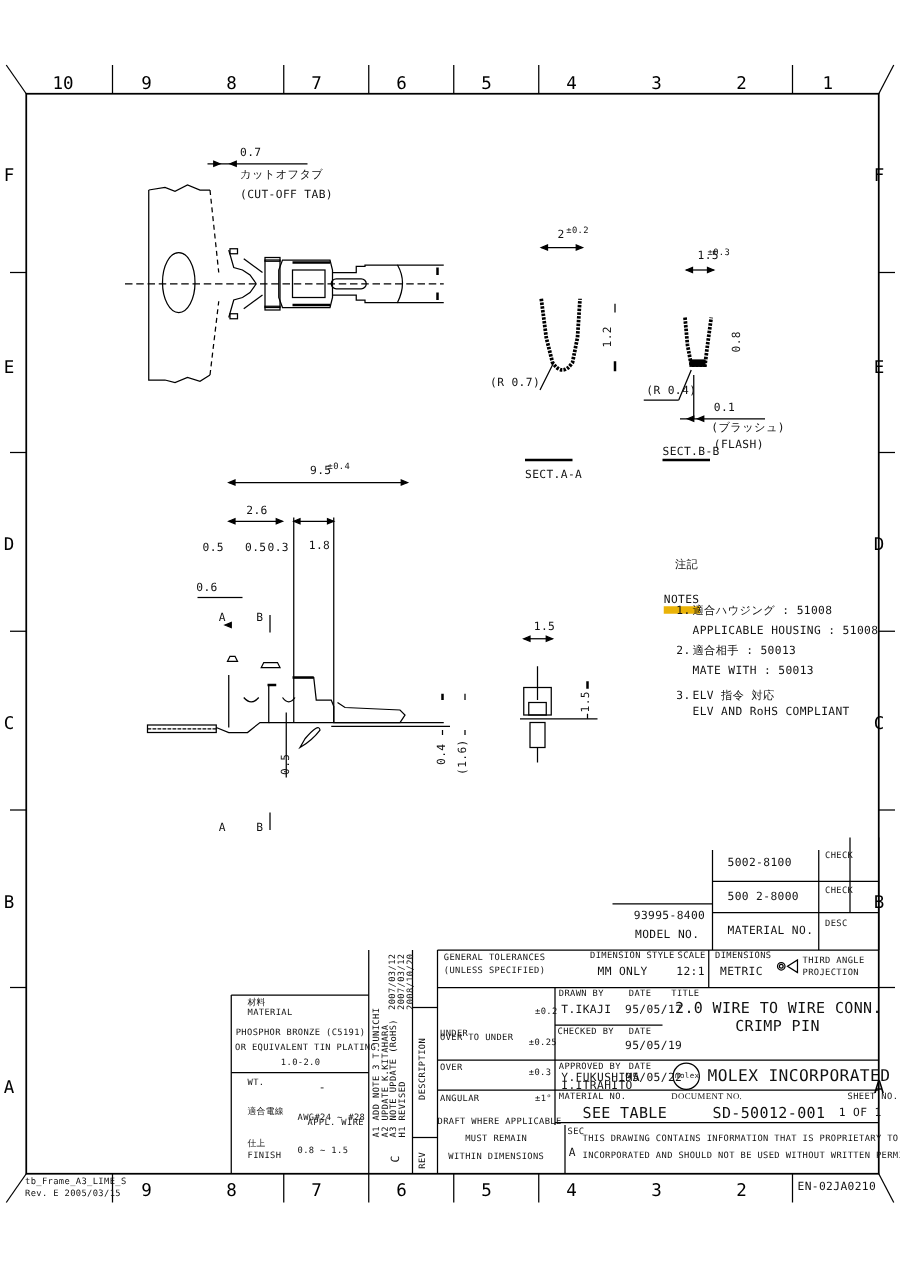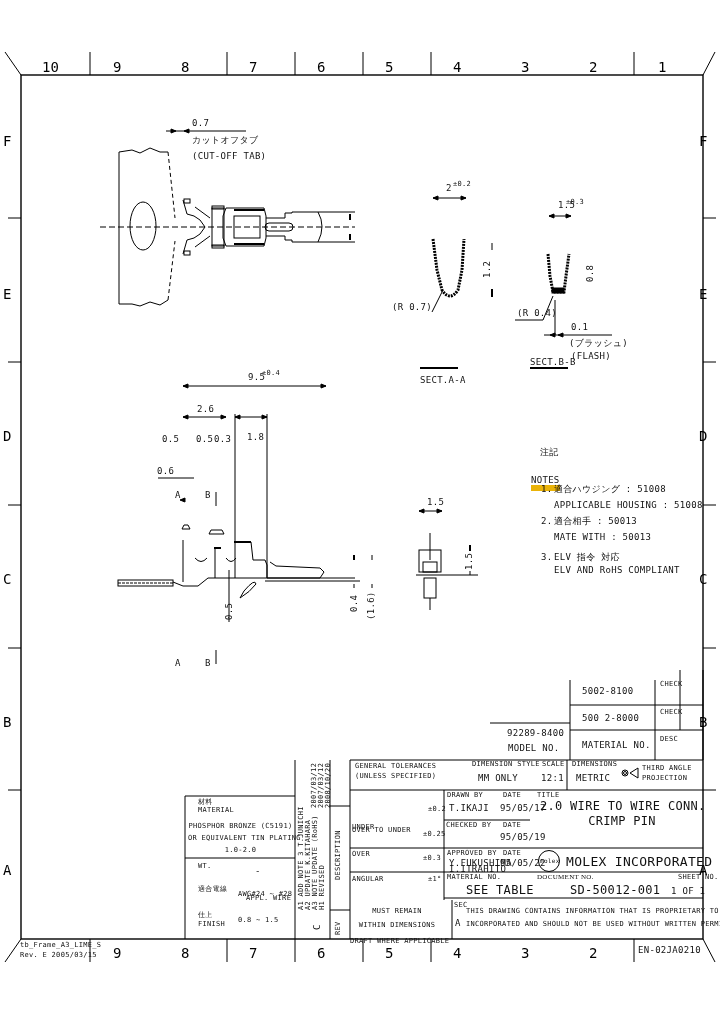--- a/index.html
+++ b/index.html
@@ -281,21 +281,21 @@
   <div class="t" style="left:554px;top:565px;">ELV AND RoHS COMPLIANT</div>
 </div>
 
 <div>
   <div class="t" style="left:582px;top:686px;">5002-8100</div>
   <div class="t sm" style="left:660px;top:680px;">CHECK</div>
   <div class="t" style="left:582px;top:713px;">500 2-8000</div>
   <div class="t sm" style="left:660px;top:708px;">CHECK</div>
   <div class="t" style="left:582px;top:740px;">MATERIAL NO.</div>
   <div class="t sm" style="left:660px;top:735px;">DESC</div>
-  <div class="t" style="left:507px;top:728px;">92289-8400</div>
+  <div class="t" style="left:507px;top:728px;">93995-8400</div>
   <div class="t" style="left:508px;top:743px;">MODEL NO.</div>
 </div>
 
 <div>
   <div class="t sm" style="left:355px;top:762px;">GENERAL TOLERANCES</div>
   <div class="t sm" style="left:355px;top:772px;">(UNLESS SPECIFIED)</div>
   <div class="t sm" style="left:472px;top:760px;">DIMENSION STYLE</div>
   <div class="t" style="left:478px;top:773px;">MM ONLY</div>
   <div class="t sm" style="left:542px;top:760px;">SCALE</div>
   <div class="t" style="left:541px;top:773px;">12:1</div>
@@ -314,21 +314,21 @@
   <div class="t sm" style="left:642px;top:774px;">PROJECTION</div>
 
   <div class="t sm" style="left:352px;top:800px;margin-top:23px;">UNDER</div>
   <div class="t sm" style="left:428px;top:805px;">±0.2</div>
   <div class="t sm" style="left:352px;top:826px;">OVER TO UNDER</div>
   <div class="t sm" style="left:423px;top:830px;">±0.25</div>
   <div class="t sm" style="left:352px;top:850px;">OVER</div>
   <div class="t sm" style="left:423px;top:854px;">±0.3</div>
   <div class="t sm" style="left:352px;top:875px;">ANGULAR</div>
   <div class="t sm" style="left:428px;top:875px;">±1°</div>
-  <div class="t sm c" style="left:350px;top:937px;width:94px;text-align:center;">DRAFT WHERE APPLICABLE</div>
+  <div class="t sm c" style="left:350px;top:893px;width:94px;text-align:center;">DRAFT WHERE APPLICABLE</div>
   <div class="t sm c" style="left:350px;top:907px;width:94px;">MUST REMAIN</div>
   <div class="t sm c" style="left:350px;top:921px;width:94px;">WITHIN DIMENSIONS</div>
 
   <div class="t sm" style="left:447px;top:791px;">DRAWN BY</div>
   <div class="t" style="left:449px;top:803px;">T.IKAJI</div>
   <div class="t sm" style="left:503px;top:791px;">DATE</div>
   <div class="t" style="left:500px;top:803px;">95/05/17</div>
   <div class="t sm" style="left:537px;top:791px;">TITLE</div>
   <div class="t sm" style="left:446px;top:821px;">CHECKED BY</div>
   <div class="t" style="left:449px;top:864px;">I.ITRAHITO</div>

